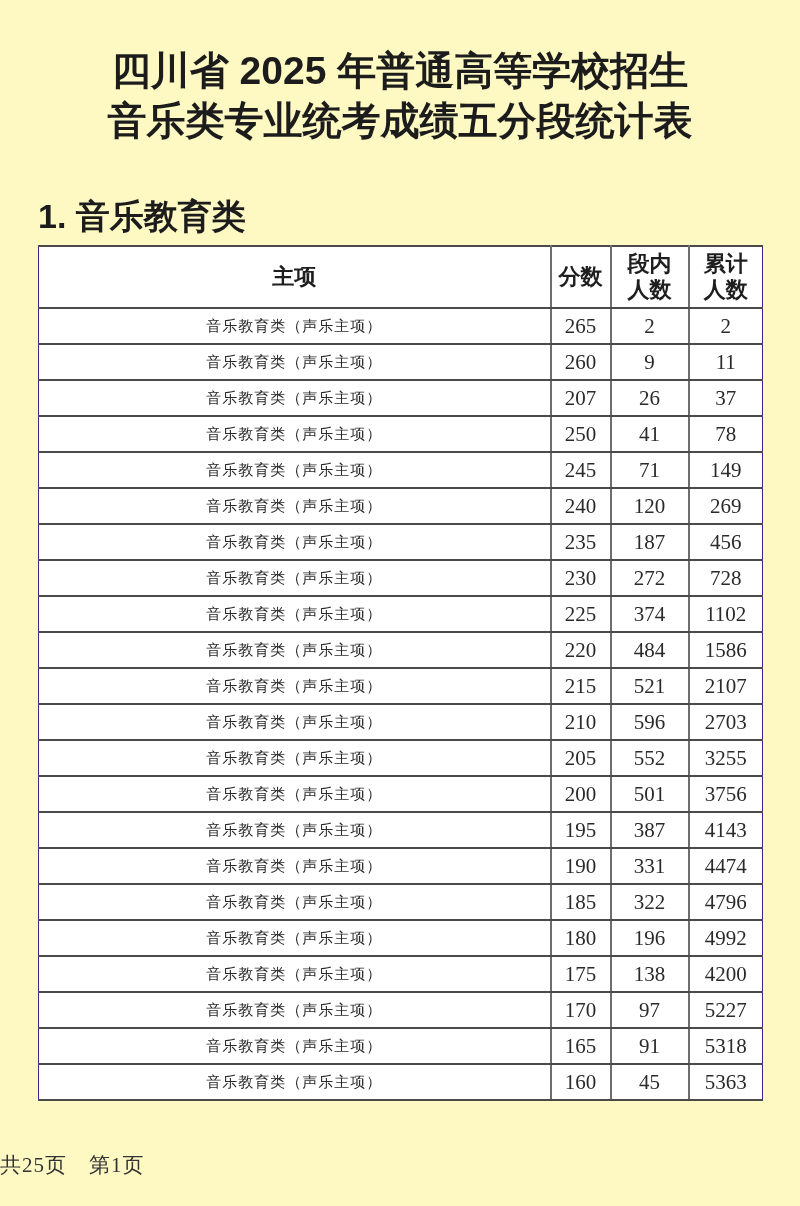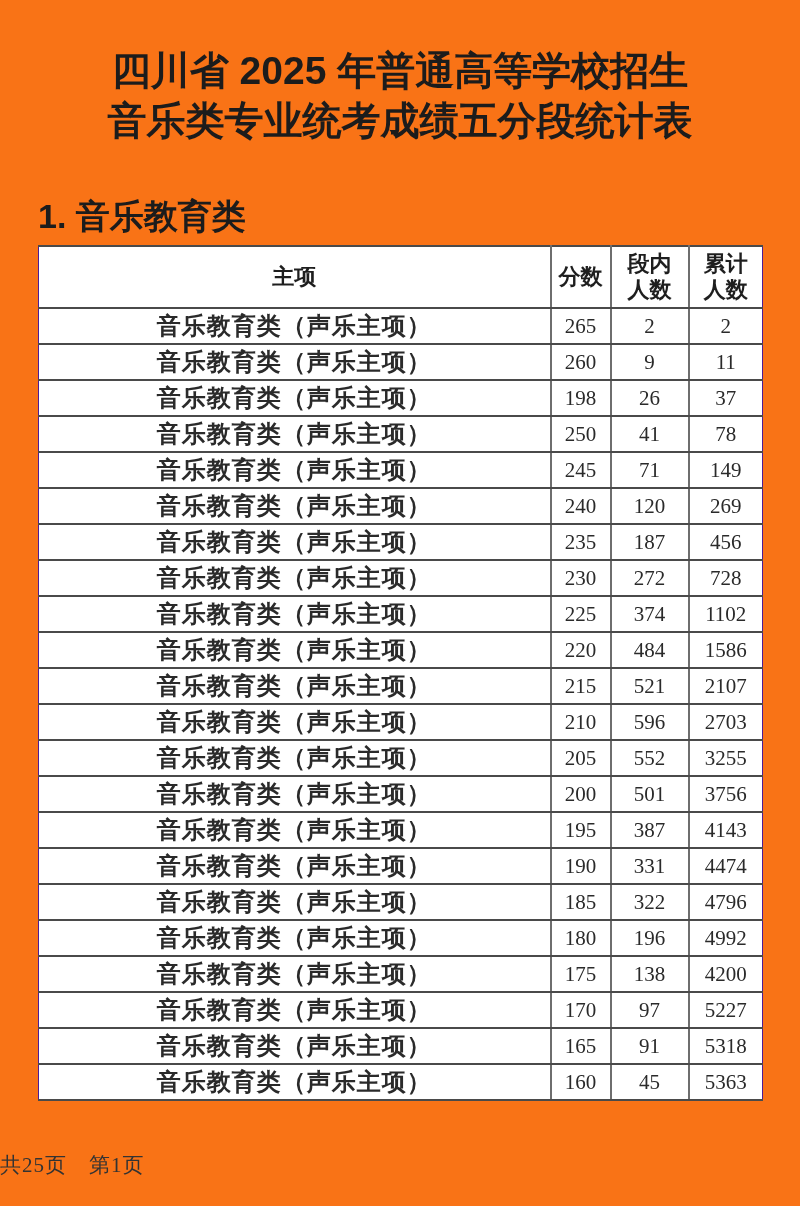--- a/index.html
+++ b/index.html
@@ -8,21 +8,21 @@
     width: 800px;
     background: #fefefe;
     font-family: "Liberation Sans", "DejaVu Sans", sans-serif;
     color: #222222;
   }
 
   .page {
     position: relative;
     width: 800px;
     height: 1206px;
-    background: #f97316;
+    background: #fef9c3;
     overflow: hidden;
   }
 
   
   .doc-title {
     margin-top: 46px;
     text-align: center;
     font-weight: 700;
     font-size: 39px;
     line-height: 50px;
@@ -78,23 +78,22 @@
     border-right: 2px solid #6e6e6e;
     font-family: "Liberation Serif", "DejaVu Serif", serif;
     font-size: 21px;
     text-align: center;
     vertical-align: middle;
     color: #2a2a2a;
     padding: 0;
   }
 
   table.stats td.c-main {
-    font-size: 24px;
+    font-size: 15px;
     letter-spacing: 1px;
-    font-weight: bold;
   }
 
   table.stats th:first-child,
   table.stats td:first-child { border-left: none; }
   table.stats th:last-child,
   table.stats td:last-child { border-right: none; }
 
   
   .page-footer {
     margin-top: 50px;
@@ -141,21 +140,21 @@
           <td>2</td>
         </tr>
         <tr>
           <td class="c-main">音乐教育类（声乐主项）</td>
           <td>260</td>
           <td>9</td>
           <td>11</td>
         </tr>
         <tr>
           <td class="c-main">音乐教育类（声乐主项）</td>
-          <td>198</td>
+          <td>207</td>
           <td>26</td>
           <td>37</td>
         </tr>
         <tr>
           <td class="c-main">音乐教育类（声乐主项）</td>
           <td>250</td>
           <td>41</td>
           <td>78</td>
         </tr>
         <tr>

